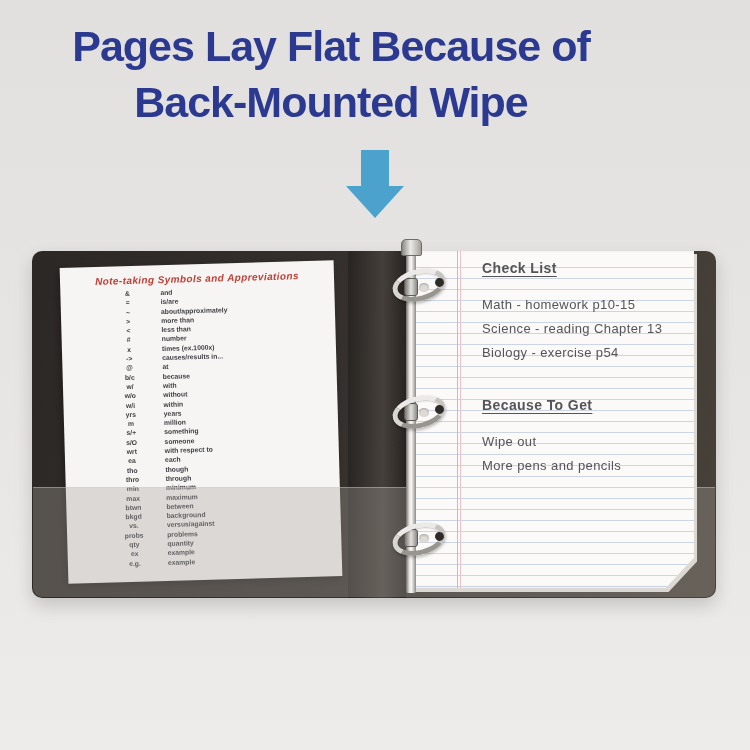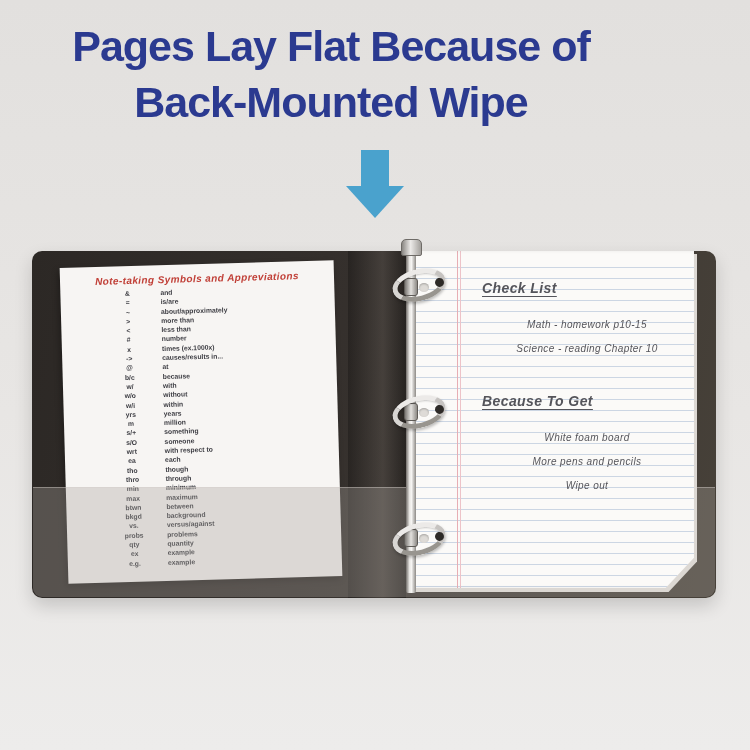--- a/index.html
+++ b/index.html
@@ -83,25 +83,25 @@
       repeating-linear-gradient(180deg, transparent 0px, transparent 10px, #ccd6e3 10px, #ccd6e3 11px);
     background-position:0 0, 0 6px;
     clip-path:polygon(0 0, 100% 0, 100% 91%, 90% 100%, 0 100%);
     box-shadow:inset 2px 0 4px rgba(0,0,0,0.06);
     z-index:6;
   }
   .hole { position:absolute; left:419px; width:10px; height:9px; border-radius:50%;
     background:#dedbd7; box-shadow:inset 0 1px 2px rgba(0,0,0,0.25); z-index:7; }
 
   
-  .notes { position:absolute; left:482px; top:280px; width:210px; z-index:8;
-    font-style:italic; color:#54545a; letter-spacing:0.4px; }
+  .notes { position:absolute; left:482px; top:260px; width:210px; z-index:8;
+    color:#54545a; letter-spacing:0.4px; }
   .note-heading { font-size:14px; font-weight:bold; text-decoration:underline;
     text-underline-offset:3px; margin-bottom:17px; }
-  .note-item { font-size:10px; line-height:24px; white-space:nowrap;text-align:center; }
+  .note-item { font-size:13px; line-height:24px; white-space:nowrap; }
   .note-gap { height:32px; }
 
   
   .metal-strip {
     position:absolute; left:406px; top:252px; width:10px; height:341px;
     background:linear-gradient(90deg,#716d69, #e8e6e3 35%, #f6f5f3 55%, #8d8a86);
     border-radius:2px; z-index:9;
   }
   .top-tab {
     position:absolute; left:401px; top:239px; width:21px; height:17px;
@@ -275,26 +275,26 @@
   <div class="paper-stack"></div>
   <div class="right-paper"></div>
 
   <div class="hole" style="top:283px"></div>
   <div class="hole" style="top:408px"></div>
   <div class="hole" style="top:534px"></div>
 
   <div class="notes">
       <div class="note-heading">Check List</div>
       <div class="note-item">Math - homework p10-15</div>
-      <div class="note-item">Science - reading Chapter 10</div>
+      <div class="note-item">Science - reading Chapter 13</div>
+      <div class="note-item">Biology - exercise p54</div>
       <div class="note-gap"></div>
       <div class="note-heading">Because To Get</div>
-      <div class="note-item">White foam board</div>
+      <div class="note-item">Wipe out</div>
       <div class="note-item">More pens and pencils</div>
-      <div class="note-item">Wipe out</div>
     </div>
 
   <div class="metal-strip"></div>
   <div class="top-tab"></div>
 
   <div class="ring-clip" style="top:278px"></div>
   <div class="ring-clip" style="top:403px"></div>
   <div class="ring-clip" style="top:529px"></div>
 
   <div class="ring" style="top:269px"></div>

